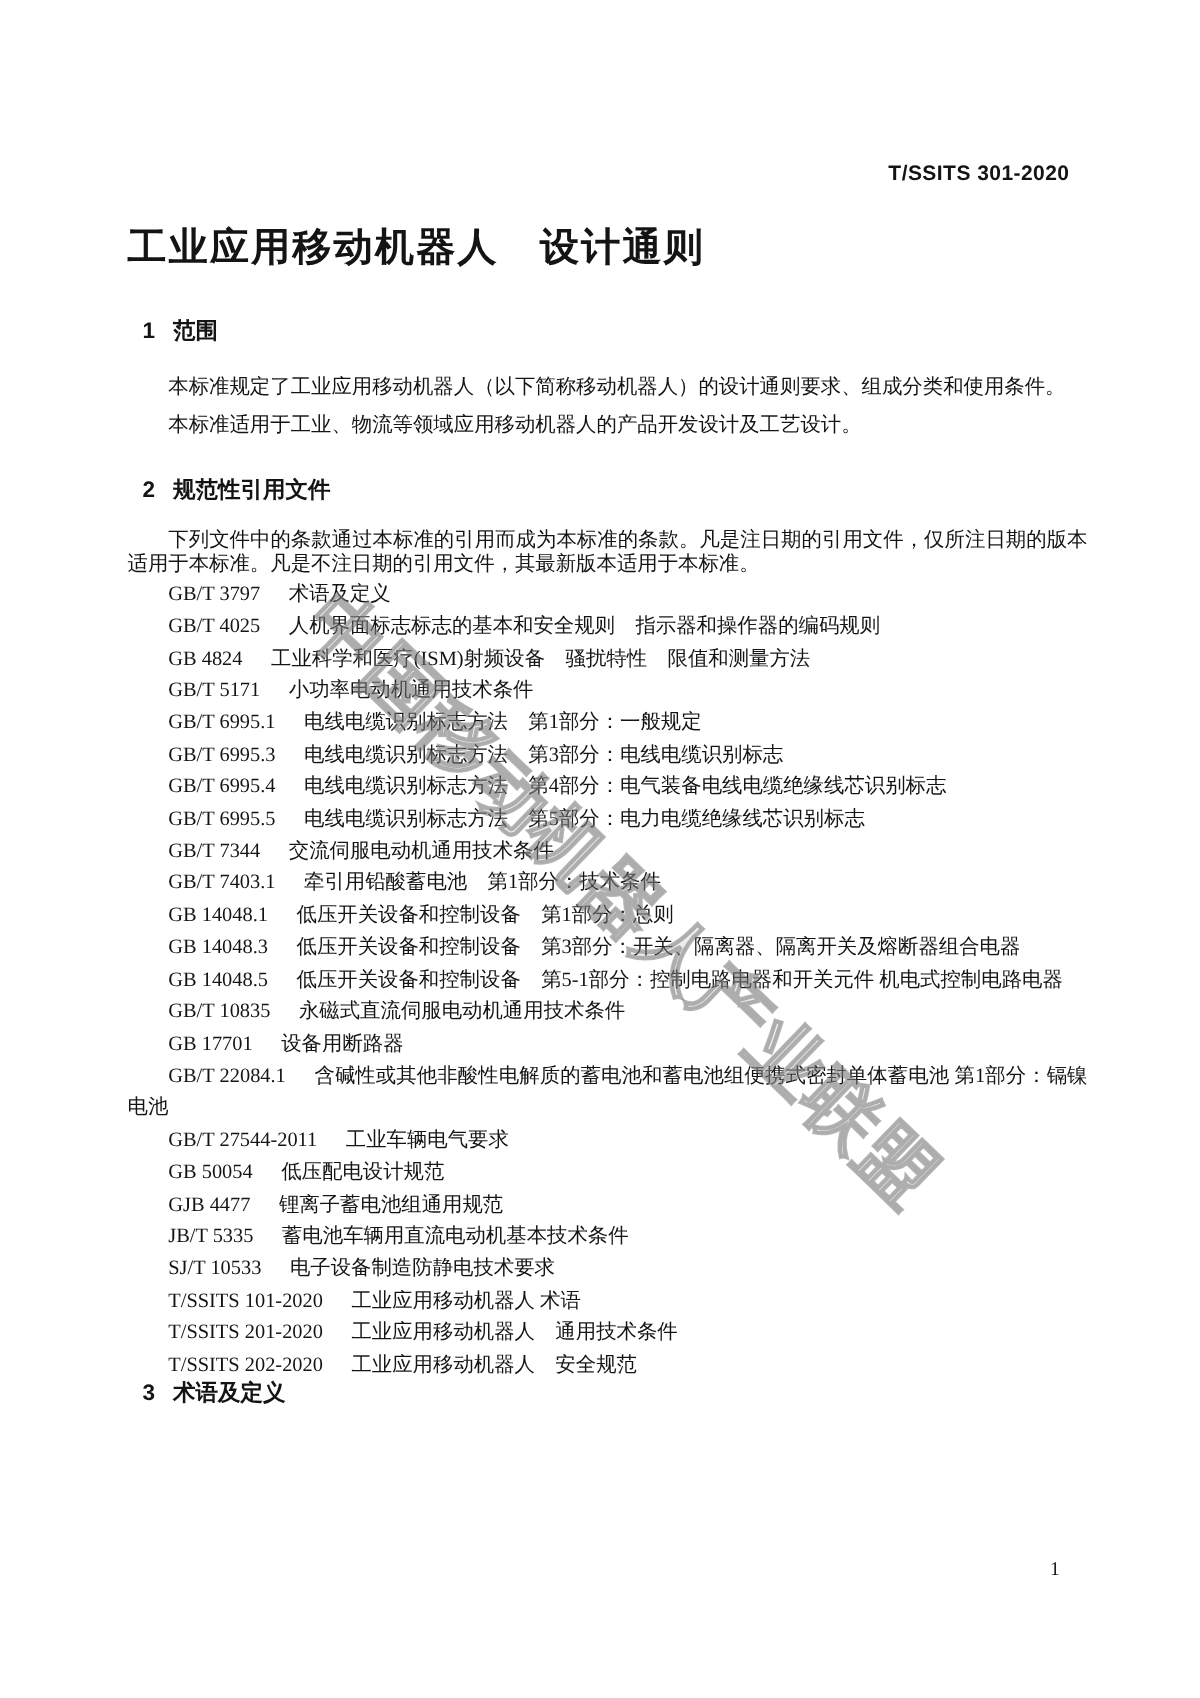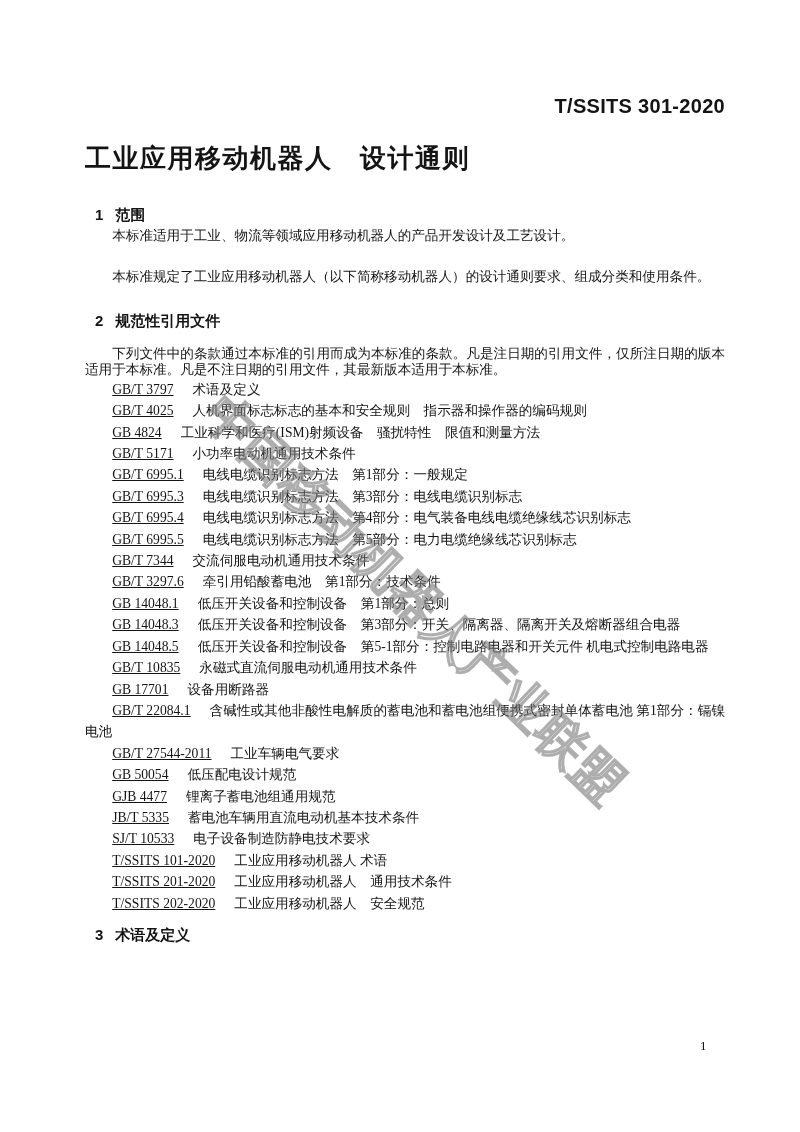--- a/index.html
+++ b/index.html
@@ -16,26 +16,26 @@
     overflow: hidden;
     color: #141414;
     font-family: "Liberation Serif", "DejaVu Serif", serif;
   }
   .content {
     position: relative;
     padding: 0 75px 0 85px;
     z-index: 1;
   }
   .header-code {
-    margin: 0;
+    margin: 12px;
     padding-top: 96px;
     text-align: right;
     font-family: "Liberation Sans", "DejaVu Sans", sans-serif;
     font-weight: bold;
-    font-size: 20px;
+    font-size: 14px;
     letter-spacing: 0.3px;
     line-height: 1;
   }
   .doc-title {
     margin: 30px 0 14px 0;
     text-align: left;
     font-family: "Liberation Sans", "DejaVu Sans", sans-serif;
     font-weight: bold;
     font-size: 26px;
     letter-spacing: 1.5px;
@@ -47,21 +47,21 @@
     font-weight: bold;
     font-size: 15px;
     line-height: 17px;
   }
   .sec-heading .sec-num {
     display: inline-block;
     margin-right: 12px;
   }
   .sec-heading.h-scope { margin-top: 36px; }
   .sec-heading.h-refs  { margin-top: 22px; }
-  .sec-heading.h-terms { margin-top: 12px; }
+  .sec-heading.h-terms { }
   .body-p {
     margin: 0;
     font-size: 13.6px;
     line-height: 25.4px;
     text-indent: 2em;
     text-align: justify;
   }
   .body-p.first { margin-top: 16px; }
   .intro-p {
     margin: 17px 0 0 0;
@@ -71,21 +71,21 @@
     text-align: justify;
   }
   .ref-list { margin-top: 1px; }
   .ref {
     margin: 0;
     font-size: 13.6px;
     line-height: 21.4px;
     text-indent: 2em;
     text-align: justify;
   }
-  .ref .ref-code { margin-right: 19px; text-decoration: underline; }
+  .ref .ref-code { margin-right: 19px; }
   .page-number {
     position: absolute;
     left: 700px;
     top: 1039px;
     font-size: 13px;
     line-height: 1;
     z-index: 1;
   }
   .watermark {
     position: absolute;
@@ -115,40 +115,40 @@
   <div class="content">
 
     <p class="header-code">T/SSITS 301-2020</p>
 
     <h1 class="doc-title">工业应用移动机器人　设计通则</h1>
 
     <h2 class="sec-heading h-scope">
       <span class="sec-num">1</span><span>范围</span>
     </h2>
 
+    <p class="body-p first">本标准规定了工业应用移动机器人（以下简称移动机器人）的设计通则要求、组成分类和使用条件。</p>
     <p class="body-p">本标准适用于工业、物流等领域应用移动机器人的产品开发设计及工艺设计。</p>
-    <p class="body-p first">本标准规定了工业应用移动机器人（以下简称移动机器人）的设计通则要求、组成分类和使用条件。</p>
 
     <h2 class="sec-heading h-refs">
       <span class="sec-num">2</span><span>规范性引用文件</span>
     </h2>
 
     <p class="intro-p">下列文件中的条款通过本标准的引用而成为本标准的条款。凡是注日期的引用文件，仅所注日期的版本适用于本标准。凡是不注日期的引用文件，其最新版本适用于本标准。</p>
 
     <div class="ref-list">
         <p class="ref"><span class="ref-code">GB/T 3797</span><span class="ref-title">术语及定义</span></p>
         <p class="ref"><span class="ref-code">GB/T 4025</span><span class="ref-title">人机界面标志标志的基本和安全规则　指示器和操作器的编码规则</span></p>
         <p class="ref"><span class="ref-code">GB 4824</span><span class="ref-title">工业科学和医疗(ISM)射频设备　骚扰特性　限值和测量方法</span></p>
         <p class="ref"><span class="ref-code">GB/T 5171</span><span class="ref-title">小功率电动机通用技术条件</span></p>
         <p class="ref"><span class="ref-code">GB/T 6995.1</span><span class="ref-title">电线电缆识别标志方法　第1部分：一般规定</span></p>
         <p class="ref"><span class="ref-code">GB/T 6995.3</span><span class="ref-title">电线电缆识别标志方法　第3部分：电线电缆识别标志</span></p>
         <p class="ref"><span class="ref-code">GB/T 6995.4</span><span class="ref-title">电线电缆识别标志方法　第4部分：电气装备电线电缆绝缘线芯识别标志</span></p>
         <p class="ref"><span class="ref-code">GB/T 6995.5</span><span class="ref-title">电线电缆识别标志方法　第5部分：电力电缆绝缘线芯识别标志</span></p>
         <p class="ref"><span class="ref-code">GB/T 7344</span><span class="ref-title">交流伺服电动机通用技术条件</span></p>
-        <p class="ref"><span class="ref-code">GB/T 3297.6</span><span class="ref-title">牵引用铅酸蓄电池　第1部分：技术条件</span></p>
+        <p class="ref"><span class="ref-code">GB/T 7403.1</span><span class="ref-title">牵引用铅酸蓄电池　第1部分：技术条件</span></p>
         <p class="ref"><span class="ref-code">GB 14048.1</span><span class="ref-title">低压开关设备和控制设备　第1部分：总则</span></p>
         <p class="ref"><span class="ref-code">GB 14048.3</span><span class="ref-title">低压开关设备和控制设备　第3部分：开关、隔离器、隔离开关及熔断器组合电器</span></p>
         <p class="ref"><span class="ref-code">GB 14048.5</span><span class="ref-title">低压开关设备和控制设备　第5-1部分：控制电路电器和开关元件 机电式控制电路电器</span></p>
         <p class="ref"><span class="ref-code">GB/T 10835</span><span class="ref-title">永磁式直流伺服电动机通用技术条件</span></p>
         <p class="ref"><span class="ref-code">GB 17701</span><span class="ref-title">设备用断路器</span></p>
         <p class="ref"><span class="ref-code">GB/T 22084.1</span><span class="ref-title">含碱性或其他非酸性电解质的蓄电池和蓄电池组便携式密封单体蓄电池 第1部分：镉镍电池</span></p>
         <p class="ref"><span class="ref-code">GB/T 27544-2011</span><span class="ref-title">工业车辆电气要求</span></p>
         <p class="ref"><span class="ref-code">GB 50054</span><span class="ref-title">低压配电设计规范</span></p>
         <p class="ref"><span class="ref-code">GJB 4477</span><span class="ref-title">锂离子蓄电池组通用规范</span></p>
         <p class="ref"><span class="ref-code">JB/T 5335</span><span class="ref-title">蓄电池车辆用直流电动机基本技术条件</span></p>

